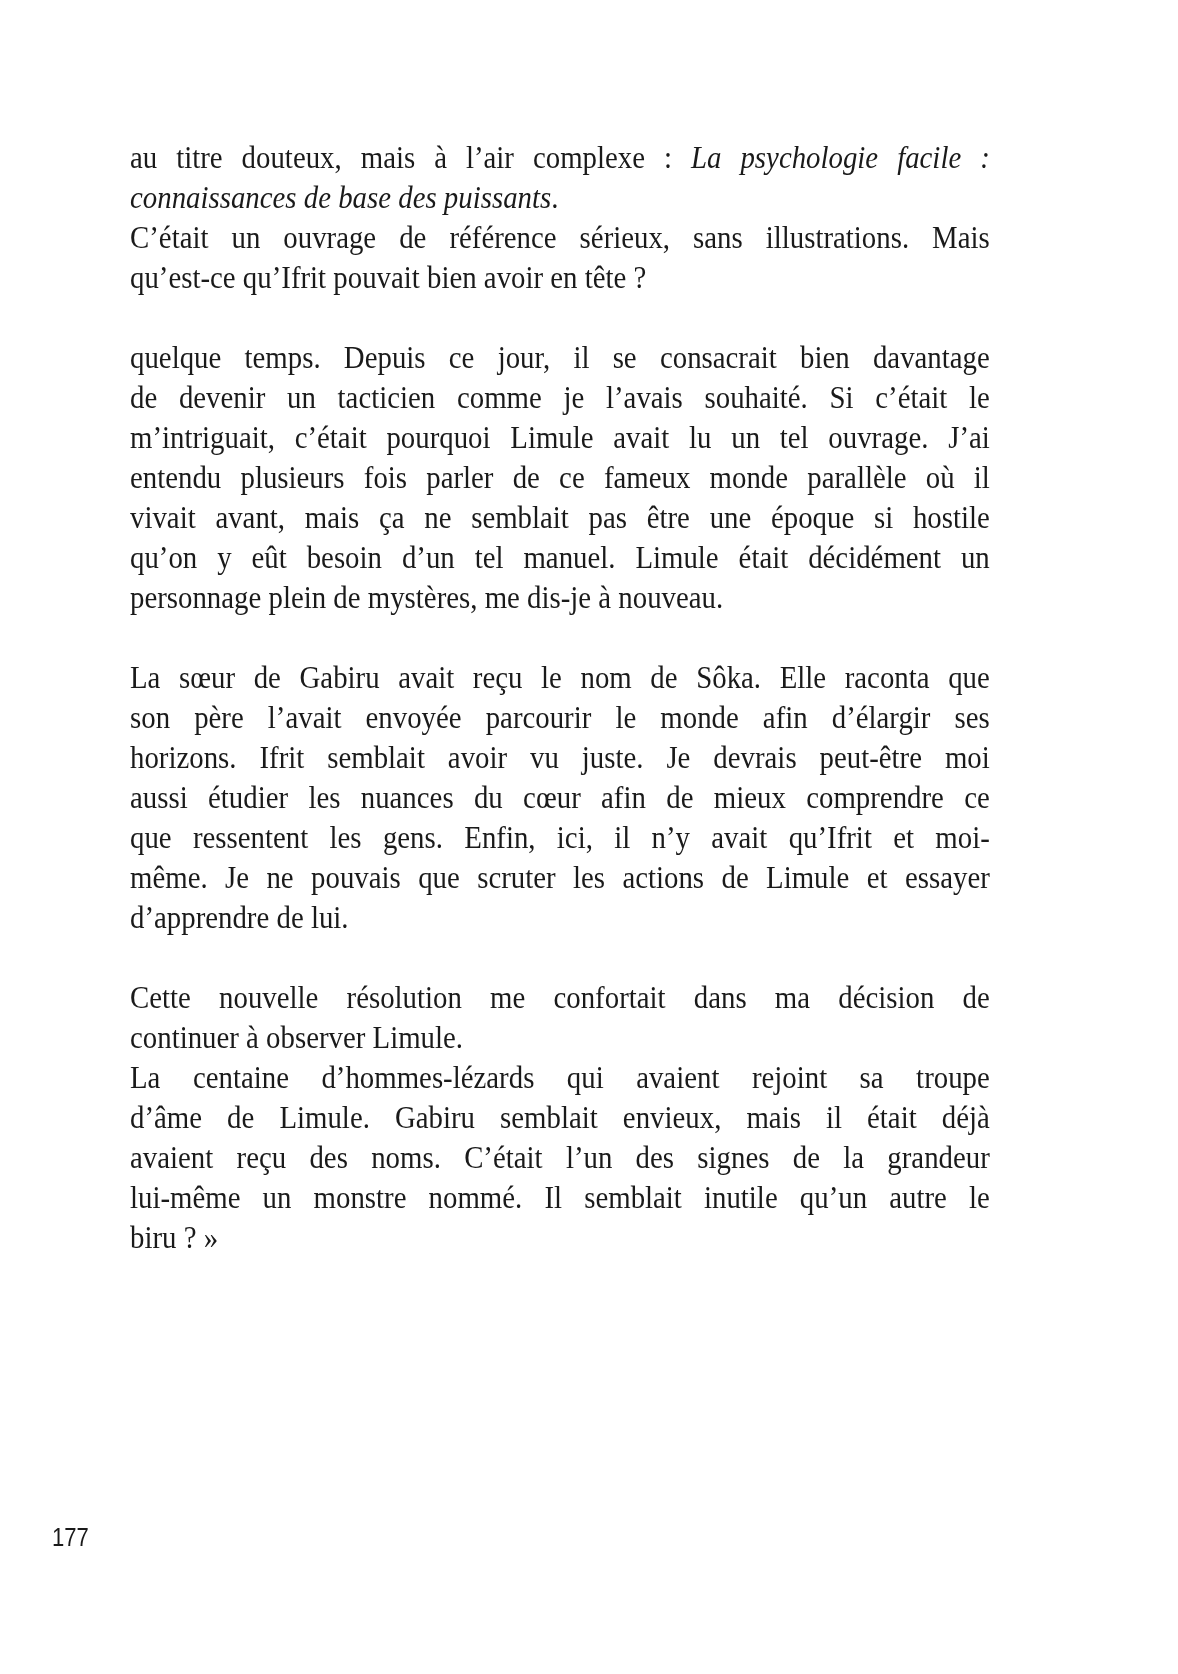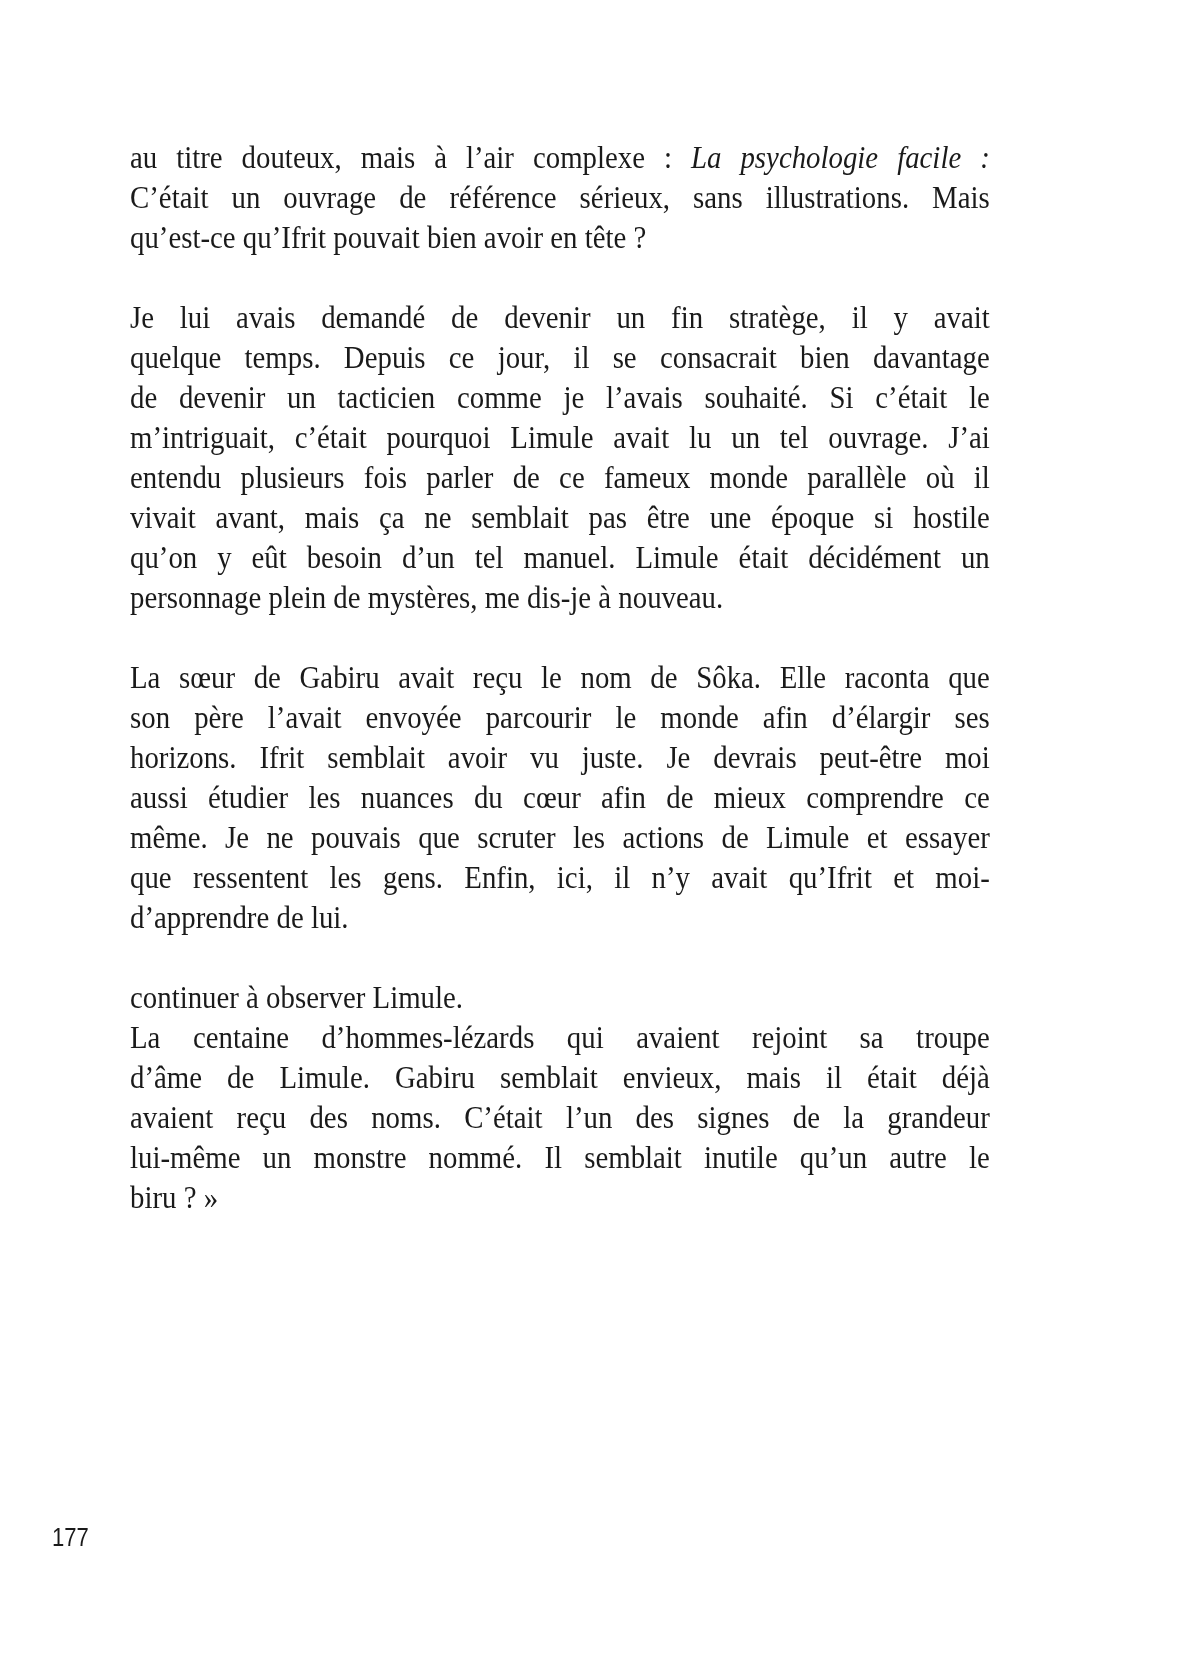--- a/index.html
+++ b/index.html
@@ -27,30 +27,28 @@
   </style>
 </head>
 <body>
 
 <div class="page">
   <div class="text-block" id="text-block">
       <div class="paragraph">
         <div class="line j">
           <span class="inner"><span>au titre douteux, mais à l’air complexe : </span><em>La psychologie facile :</em></span>
         </div>
+        <div class="line"><span class="inner"><em>connaissances de base des puissants</em><span>.</span></span></div>
         <div class="line j">
           <span class="inner"><span>C’était un ouvrage de référence sérieux, sans illustrations. Mais</span></span>
         </div>
         <div class="line"><span class="inner"><span>qu’est-ce qu’Ifrit pouvait bien avoir en tête ?</span></span></div>
       </div>
       <div class="gap"></div>
       <div class="paragraph">
-        <div class="line j">
-          <span class="inner"><span>Je lui avais demandé de devenir un fin stratège, il y avait</span></span>
-        </div>
         <div class="line j">
           <span class="inner"><span>quelque temps. Depuis ce jour, il se consacrait bien davantage</span></span>
         </div>
         <div class="line j">
           <span class="inner"><span>de devenir un tacticien comme je l’avais souhaité. Si c’était le</span></span>
         </div>
         <div class="line j">
           <span class="inner"><span>m’intriguait, c’était pourquoi Limule avait lu un tel ouvrage. J’ai</span></span>
         </div>
         <div class="line j">
@@ -72,29 +70,32 @@
         <div class="line j">
           <span class="inner"><span>son père l’avait envoyée parcourir le monde afin d’élargir ses</span></span>
         </div>
         <div class="line j">
           <span class="inner"><span>horizons. Ifrit semblait avoir vu juste. Je devrais peut-être moi</span></span>
         </div>
         <div class="line j">
           <span class="inner"><span>aussi étudier les nuances du cœur afin de mieux comprendre ce</span></span>
         </div>
         <div class="line j">
-          <span class="inner"><span>même. Je ne pouvais que scruter les actions de Limule et essayer</span></span>
+          <span class="inner"><span>que ressentent les gens. Enfin, ici, il n’y avait qu’Ifrit et moi-</span></span>
         </div>
         <div class="line j">
-          <span class="inner"><span>que ressentent les gens. Enfin, ici, il n’y avait qu’Ifrit et moi-</span></span>
+          <span class="inner"><span>même. Je ne pouvais que scruter les actions de Limule et essayer</span></span>
         </div>
         <div class="line"><span class="inner"><span>d’apprendre de lui.</span></span></div>
       </div>
       <div class="gap"></div>
       <div class="paragraph">
+        <div class="line j">
+          <span class="inner"><span>Cette nouvelle résolution me confortait dans ma décision de</span></span>
+        </div>
         <div class="line"><span class="inner"><span>continuer à observer Limule.</span></span></div>
         <div class="line j">
           <span class="inner"><span>La centaine d’hommes-lézards qui avaient rejoint sa troupe</span></span>
         </div>
         <div class="line j">
           <span class="inner"><span>d’âme de Limule. Gabiru semblait envieux, mais il était déjà</span></span>
         </div>
         <div class="line j">
           <span class="inner"><span>avaient reçu des noms. C’était l’un des signes de la grandeur</span></span>
         </div>

